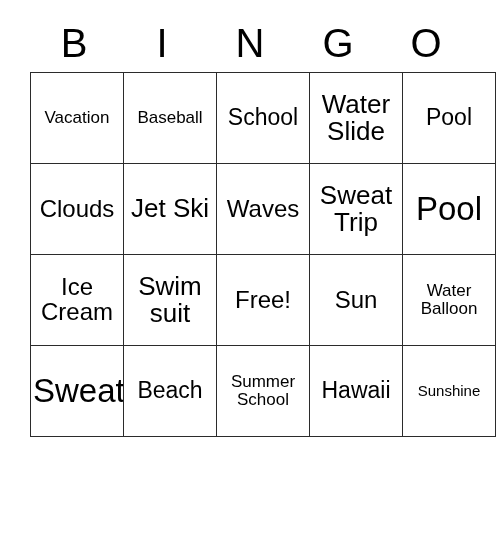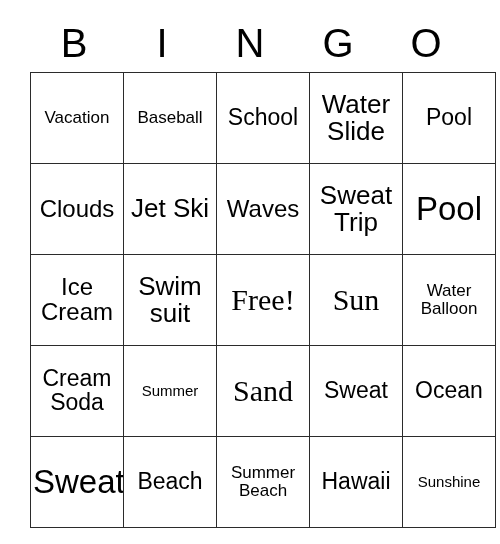--- a/index.html
+++ b/index.html
@@ -62,21 +62,21 @@
     word-break: normal;
     hyphens: none;
   }
 
   
   .fs-xs  { font-size: 15px; }
   .fs-sm  { font-size: 17px; }
   .fs-md  { font-size: 24px; }
   .fs-lg  { font-size: 23px; }
   .fs-xl  { font-size: 26px; }
-  .fs-xxl { font-size: 30px; font-family: Liberation Serif, serif; }
+  .fs-xxl { font-size: 24px; }
   .fs-huge{ font-size: 33px; }
 </style>
 </head>
 <body>
 
 <div class="card">
 
   <div class="header-row">
     <div class="header-cell">B</div>
     <div class="header-cell">I</div>
@@ -135,47 +135,30 @@
             <span class="cell-text fs-xxl">Free!</span>
           </td>
         <td>
             <span class="cell-text fs-xxl">Sun</span>
           </td>
         <td>
             <span class="cell-text fs-sm">Water Balloon</span>
           </td>
       </tr>
 
-      <tr>
-        <td>
-            <span class="cell-text fs-lg">Cream Soda</span>
-          </td>
-        <td>
-            <span class="cell-text fs-xs">Summer</span>
-          </td>
-        <td>
-            <span class="cell-text fs-xxl">Sand</span>
-          </td>
-        <td>
-            <span class="cell-text fs-lg">Sweat</span>
-          </td>
-        <td>
-            <span class="cell-text fs-lg">Ocean</span>
-          </td>
-      </tr>
 
       <tr>
         <td>
             <span class="cell-text fs-huge">Sweat</span>
           </td>
         <td>
             <span class="cell-text fs-lg">Beach</span>
           </td>
         <td>
-            <span class="cell-text fs-sm">Summer Beach</span>
+            <span class="cell-text fs-sm">Summer School</span>
           </td>
         <td>
             <span class="cell-text fs-lg">Hawaii</span>
           </td>
         <td>
             <span class="cell-text fs-xs">Sunshine</span>
           </td>
       </tr>
 
     </tbody>

